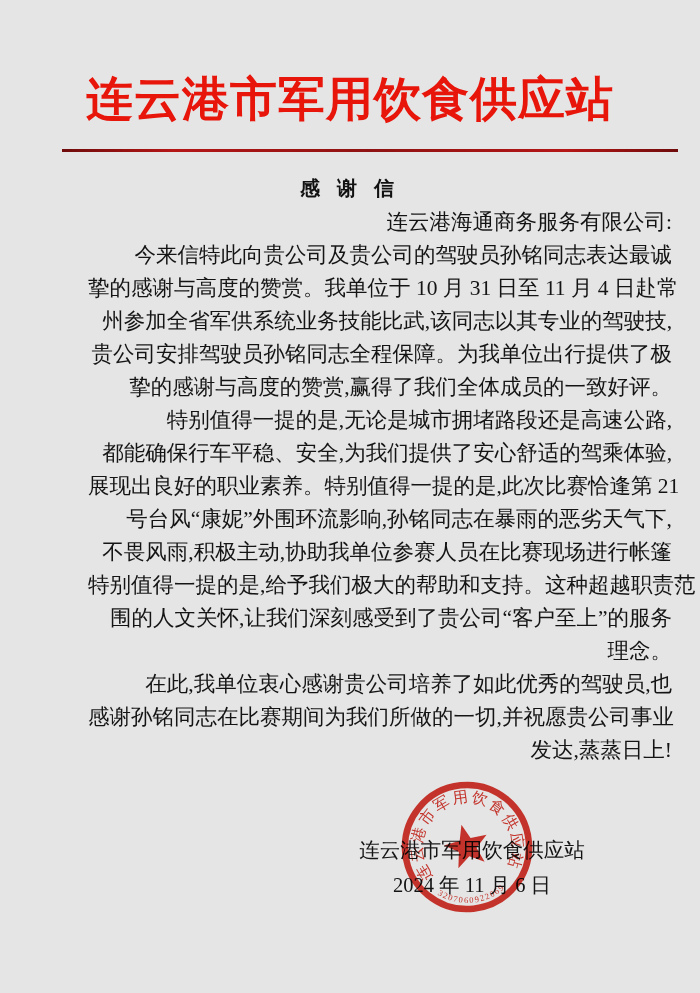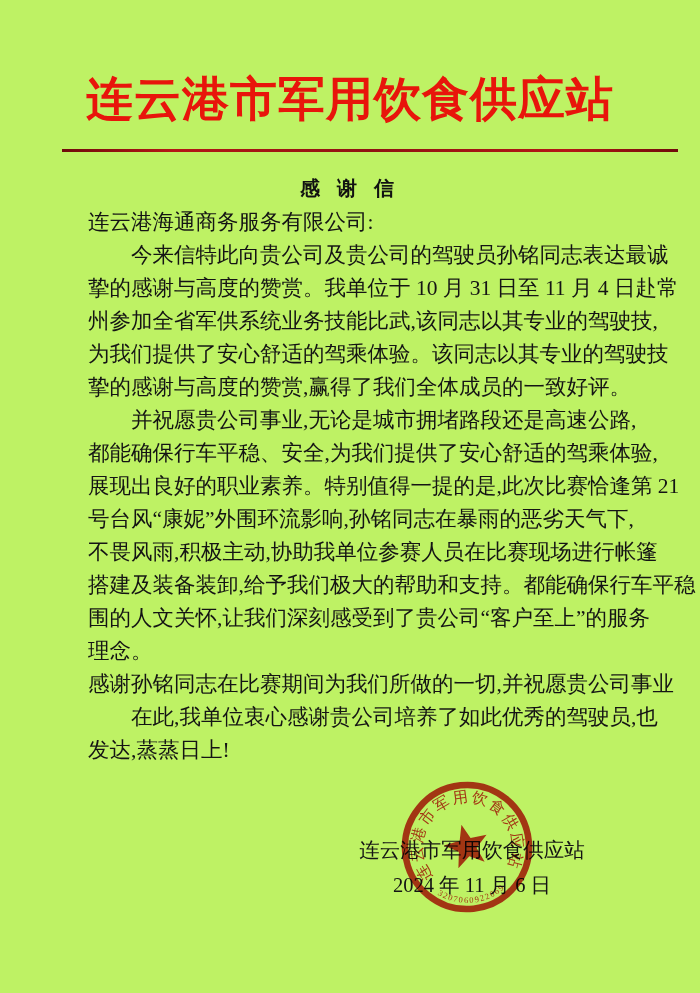--- a/index.html
+++ b/index.html
@@ -1,36 +1,36 @@
 <!DOCTYPE html>
 <html><head>
 <meta charset="utf-8">
 <style>
   html,body{margin:0;padding:0;background:#ffffff;}
   .page{
-    position:relative;width:700px;height:993px;background:#bef264;
+    position:relative;width:700px;height:993px;background:#e5e5e5;
     font-family:"Liberation Serif","DejaVu Serif",serif;overflow:hidden;color:#141414;
   }
   .org-title{
     position:absolute;top:68px;left:0;width:100%;text-align:center;
     font-size:47px;font-weight:bold;color:#e8150b;letter-spacing:1px;white-space:nowrap;
   }
   .red-rule{
     position:absolute;top:149px;left:62px;width:616px;height:3px;
     background:linear-gradient(90deg,#6f0b0b,#b51616 18%,#8f1212 50%,#b51616 82%,#6f0b0b);
   }
   .letter-heading{
     position:absolute;top:175px;left:0;width:100%;text-align:center;
     font-size:20px;font-weight:bold;color:#111;letter-spacing:6px;white-space:nowrap;
   }
   .body{
     position:absolute;left:88px;top:206px;width:584px;
     font-size:21.5px;line-height:33px;
   }
-  .body-line{white-space:nowrap;}
+  .body-line{white-space:nowrap;text-align:right;}
   .sign-block{
     position:absolute;left:322px;top:836px;width:300px;text-align:center;
     font-size:20.5px;
   }
   .signature{white-space:nowrap;}
   .date{margin-top:7px;white-space:nowrap;}
   .seal{
     position:absolute;left:387px;top:767px;width:160px;height:160px;
     mix-blend-mode:multiply;opacity:.92;pointer-events:none;
   }
@@ -47,36 +47,36 @@
 
   <div class="letter-heading">感 谢 信</div>
 
   <div class="body">
     <div class="body-line">连云港海通商务服务有限公司:</div>
     <div>
         <div>
           <div class="body-line">　　今来信特此向贵公司及贵公司的驾驶员孙铭同志表达最诚</div>
           <div class="body-line">挚的感谢与高度的赞赏。我单位于 10 月 31 日至 11 月 4 日赴常</div>
           <div class="body-line">州参加全省军供系统业务技能比武,该同志以其专业的驾驶技,</div>
-          <div class="body-line">为我们提供了安心舒适的驾乘体验。该同志以其专业的驾驶技</div>
+          <div class="body-line">贵公司安排驾驶员孙铭同志全程保障。为我单位出行提供了极</div>
           <div class="body-line">挚的感谢与高度的赞赏,赢得了我们全体成员的一致好评。</div>
         </div>
         <div>
-          <div class="body-line">　　并祝愿贵公司事业,无论是城市拥堵路段还是高速公路,</div>
+          <div class="body-line">　　特别值得一提的是,无论是城市拥堵路段还是高速公路,</div>
           <div class="body-line">都能确保行车平稳、安全,为我们提供了安心舒适的驾乘体验,</div>
           <div class="body-line">展现出良好的职业素养。特别值得一提的是,此次比赛恰逢第 21</div>
           <div class="body-line">号台风“康妮”外围环流影响,孙铭同志在暴雨的恶劣天气下,</div>
           <div class="body-line">不畏风雨,积极主动,协助我单位参赛人员在比赛现场进行帐篷</div>
-          <div class="body-line">搭建及装备装卸,给予我们极大的帮助和支持。都能确保行车平稳</div>
+          <div class="body-line">特别值得一提的是,给予我们极大的帮助和支持。这种超越职责范</div>
           <div class="body-line">围的人文关怀,让我们深刻感受到了贵公司“客户至上”的服务</div>
           <div class="body-line">理念。</div>
         </div>
         <div>
+          <div class="body-line">　　在此,我单位衷心感谢贵公司培养了如此优秀的驾驶员,也</div>
           <div class="body-line">感谢孙铭同志在比赛期间为我们所做的一切,并祝愿贵公司事业</div>
-          <div class="body-line">　　在此,我单位衷心感谢贵公司培养了如此优秀的驾驶员,也</div>
           <div class="body-line">发达,蒸蒸日上!</div>
         </div>
       </div>
   </div>
 
   <div class="sign-block">
     <div class="signature">连云港市军用饮食供应站</div>
     <div class="date">2024 年 11 月 6 日</div>
   </div>
 

